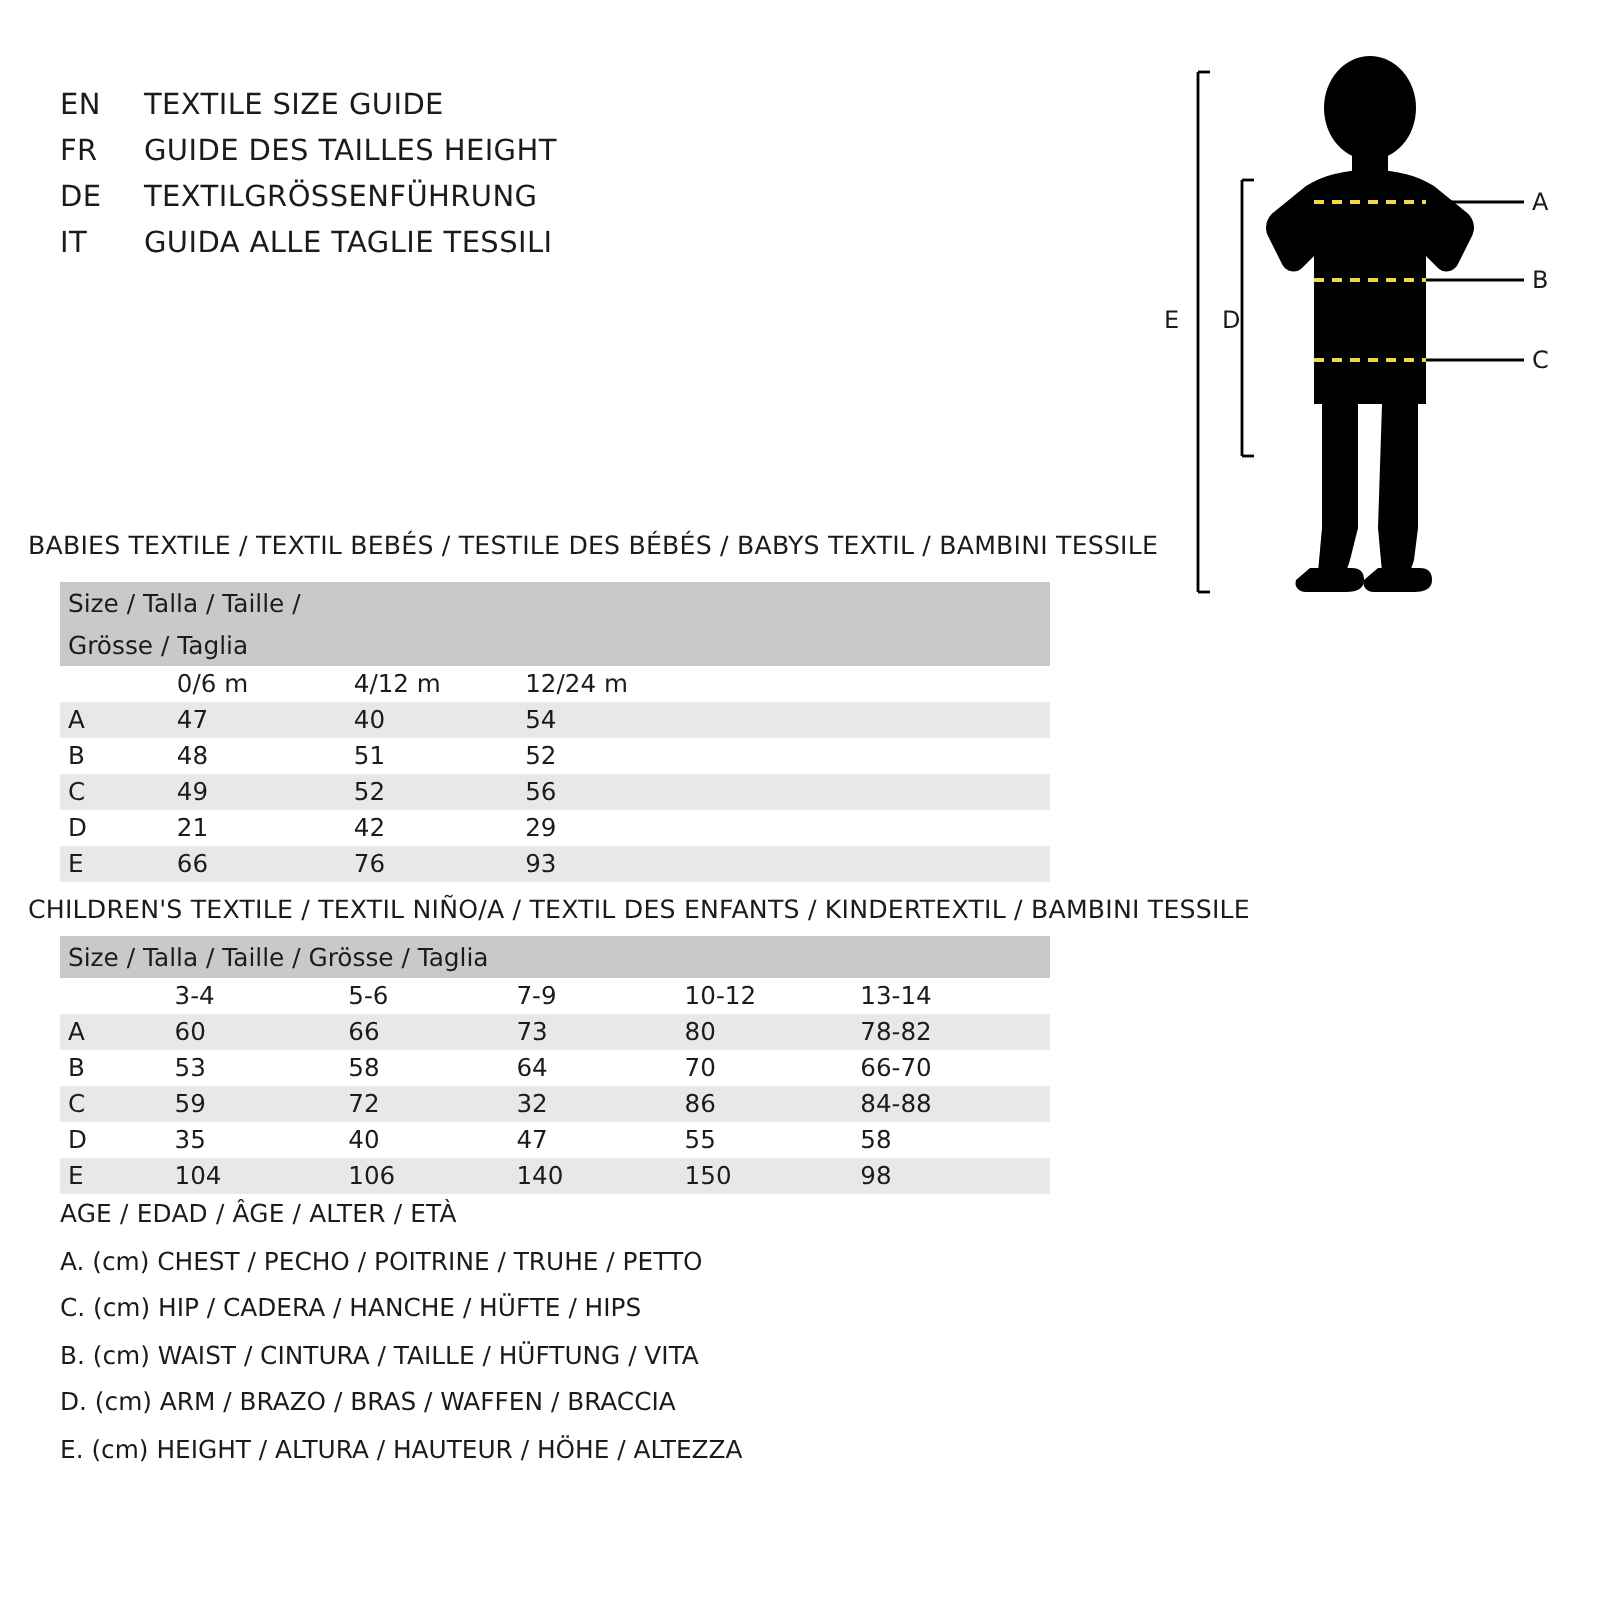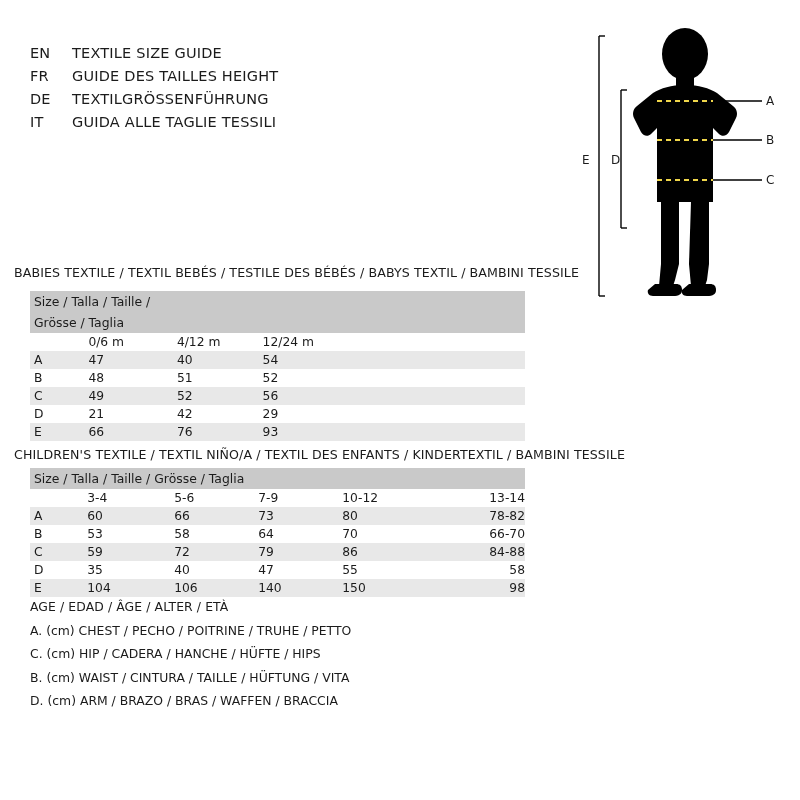--- a/index.html
+++ b/index.html
@@ -93,21 +93,21 @@
   #babies-table td.c1 { width: 84px; }
   #babies-table td.c2 { width: 272px; }
 
   
   #children-table { top: 468px; width: 495px; }
   #children-table td.rowlabel { width: 52px; }
   #children-table td.c0 { width: 87px; }
   #children-table td.c1 { width: 84px; margin-top: 32px; }
   #children-table td.c2 { width: 84px; }
   #children-table td.c3 { width: 88px; margin-top: 20px; }
-  #children-table td.c4 { width: 100px; text-align: right; }
+  #children-table td.c4 { width: 100px; }
 
   
   .legend {
     position: absolute;
     left: 30px;
     top: 595px;
     font-size: 12.4px;
     line-height: 23.6px;
   }
   .legend div { white-space: nowrap; }
@@ -226,21 +226,21 @@
       <td class="col c0">53</td>
       <td class="col c1">58</td>
       <td class="col c2">64</td>
       <td class="col c3">70</td>
       <td class="col c4">66-70</td>
     </tr>
     <tr class="shaded">
       <td class="rowlabel">C</td>
       <td class="col c0">59</td>
       <td class="col c1">72</td>
-      <td class="col c2">79</td>
+      <td class="col c2">32</td>
       <td class="col c3">86</td>
       <td class="col c4">84-88</td>
     </tr>
     <tr>
       <td class="rowlabel">D</td>
       <td class="col c0">35</td>
       <td class="col c1">40</td>
       <td class="col c2">47</td>
       <td class="col c3">55</td>
       <td class="col c4">58</td>
@@ -255,20 +255,21 @@
     </tr>
   </tbody>
     </table>
 
   <div class="legend">
     <div class="first">AGE / EDAD / ÂGE / ALTER / ETÀ</div>
     <div>A. (cm) CHEST / PECHO / POITRINE / TRUHE / PETTO</div>
     <div>C. (cm) HIP / CADERA / HANCHE / HÜFTE / HIPS</div>
     <div>B. (cm) WAIST / CINTURA / TAILLE / HÜFTUNG / VITA</div>
     <div>D. (cm) ARM / BRAZO / BRAS / WAFFEN / BRACCIA</div>
+    <div>E. (cm) HEIGHT / ALTURA / HAUTEUR / HÖHE / ALTEZZA</div>
   </div>
 
   <div class="figure">
     <svg width="215" height="290" viewBox="0 0 215 290" xmlns="http://www.w3.org/2000/svg">
 
       <g fill="#000000">
 
         <ellipse cx="110" cy="26" rx="23" ry="26"></ellipse>
 
         <rect x="101" y="48" width="18" height="12"></rect>

